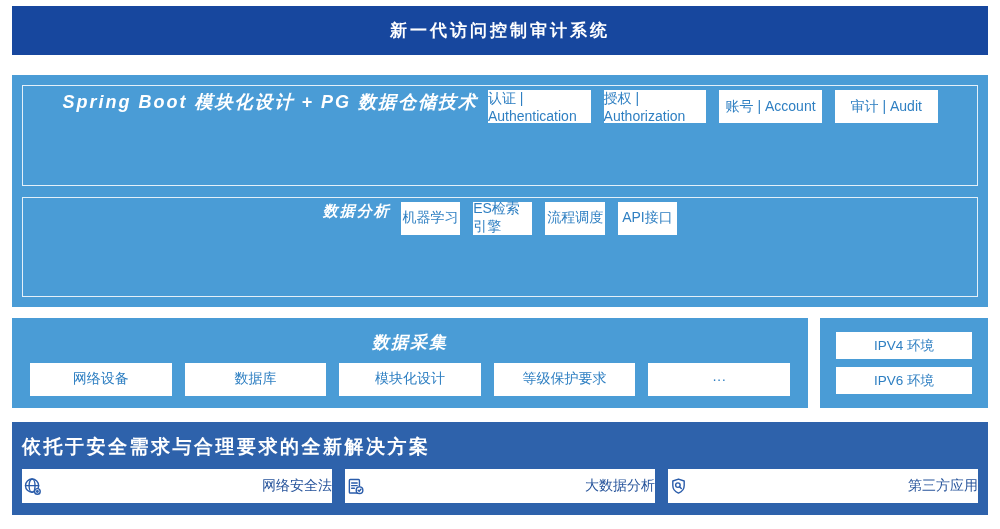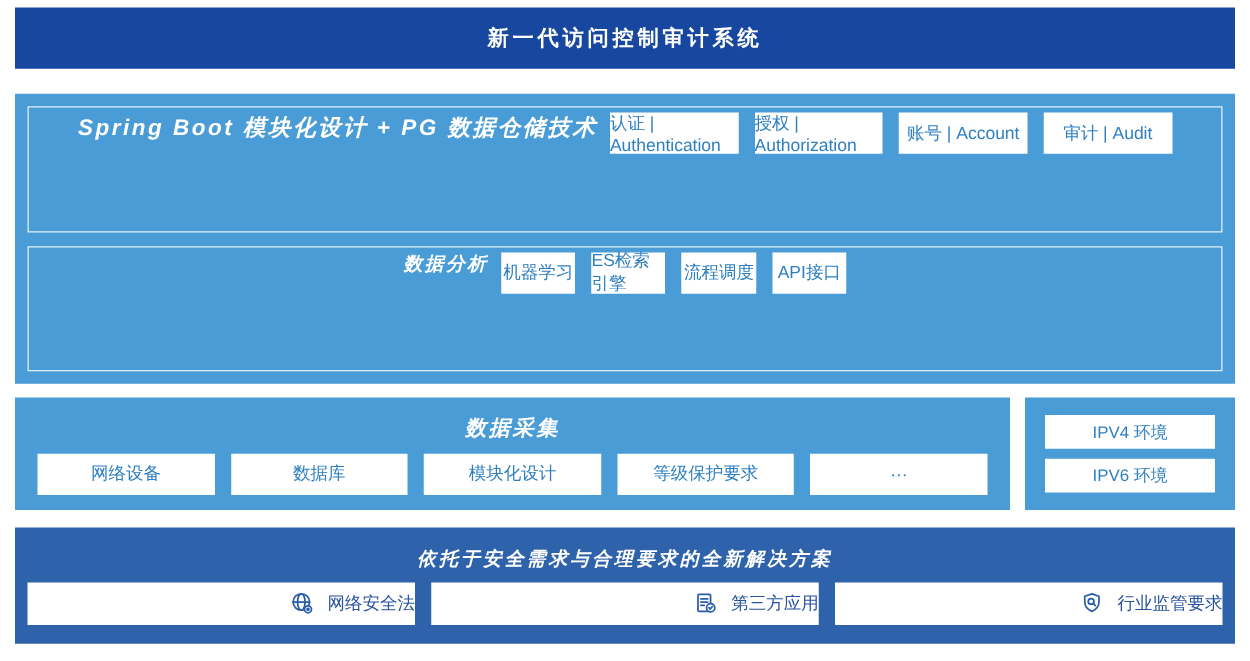--- a/index.html
+++ b/index.html
@@ -78,27 +78,27 @@
 
   
   .solution {
     position: absolute; left: 12px; top: 422px;
     width: 976px; height: 93px;
     background: #2E62AB;
     display: flex; flex-direction: column; justify-content: center;
     gap: 9px; padding: 4px 10px; box-sizing: border-box;
   }
   .solution-title {
-    text-align: center; color: #ffffff;
-    font-weight: bold; font-style: italic;
-    font-size: 15px; letter-spacing: 2.5px;
+    text-align: left; color: #ffffff;
+    font-weight: bold; 
+    font-size: 19px; letter-spacing: 2.5px;
   }
   .sbox {
     flex: 1; background: #ffffff; height: 34px;
-    display: flex; align-items: center; justify-content: flex-end;
+    display: flex; align-items: center; justify-content: space-between;
     gap: 10px; color: #27549B; font-size: 14px;
   }
   .sbox svg { width: 21px; height: 21px; flex: 0 0 auto; }
   .icon-stroke { stroke: #2A5CAA; fill: none; stroke-width: 1.6;
                  stroke-linecap: round; stroke-linejoin: round; }
   .icon-badge  { stroke: #2A5CAA; fill: #ffffff; stroke-width: 1.6;
                  stroke-linecap: round; stroke-linejoin: round; }
 </style>
 </head>
 <body>
@@ -166,27 +166,27 @@
       <span>网络安全法</span>
     </div>
 
     <div class="sbox">
       <svg viewBox="0 0 24 24">
         <rect class="icon-stroke" x="5" y="4" width="11.5" height="15.5" rx="1"></rect>
         <path class="icon-stroke" d="M7.6 8h6.3 M7.6 11h6.3 M7.6 14h3.2"></path>
         <circle class="icon-badge" cx="16.6" cy="16.2" r="3.8"></circle>
         <path class="icon-stroke" d="M15 16.2l1.2 1.2 2-2.3"></path>
       </svg>
-      <span>第三方应用</span>
+      <span>大数据分析</span>
     </div>
 
 
     <div class="sbox">
       <svg viewBox="0 0 24 24">
         <path class="icon-stroke" d="M12 3.5l6.5 2.2v5.1c0 4.2-2.7 7.2-6.5 8.7-3.8-1.5-6.5-4.5-6.5-8.7V5.7z"></path>
         <circle class="icon-stroke" cx="11.3" cy="10.4" r="2.6"></circle>
         <path class="icon-stroke" d="M13.2 12.3l2 2"></path>
       </svg>
-      <span>行业监管要求</span>
+      <span>第三方应用</span>
     </div>
 
   </div>
 </div>
 
 </body></html>

